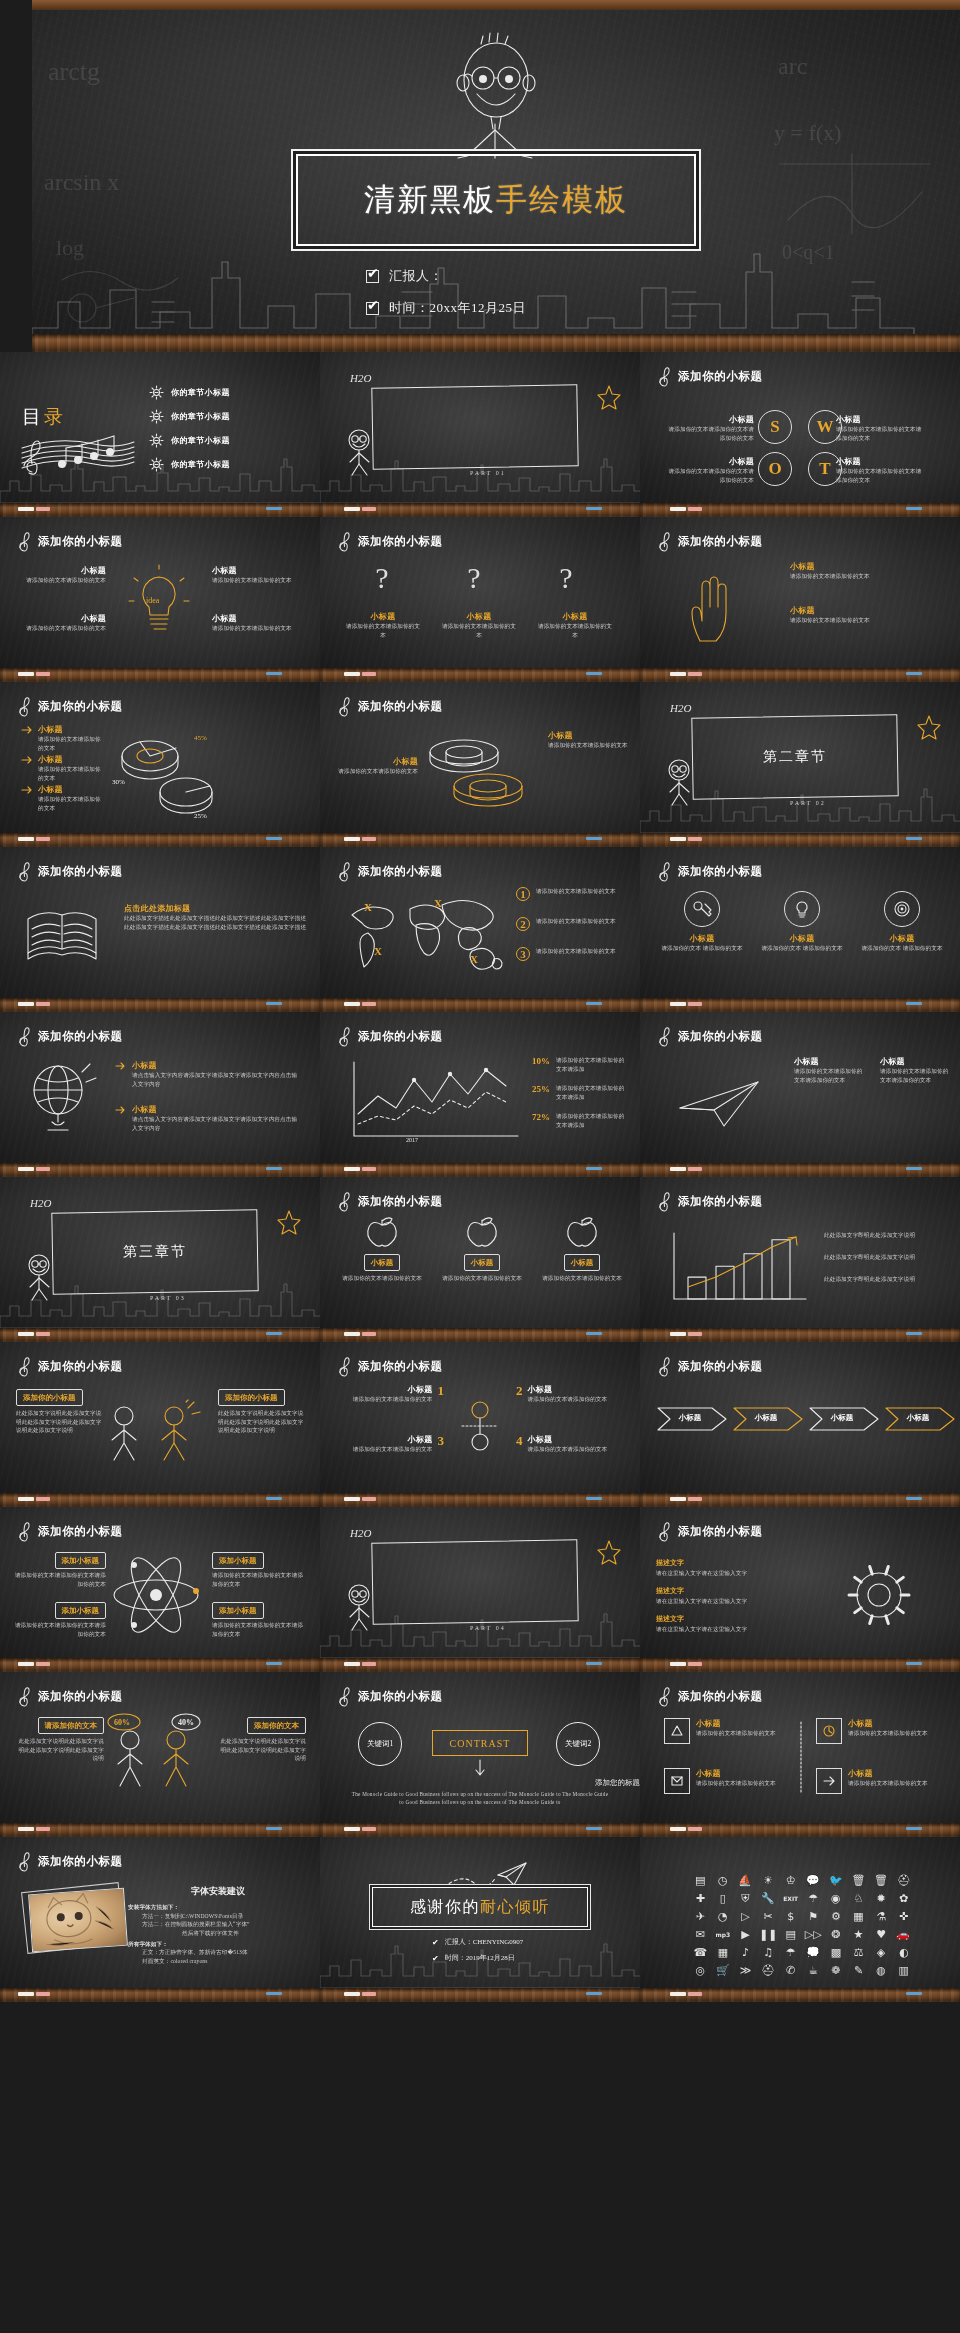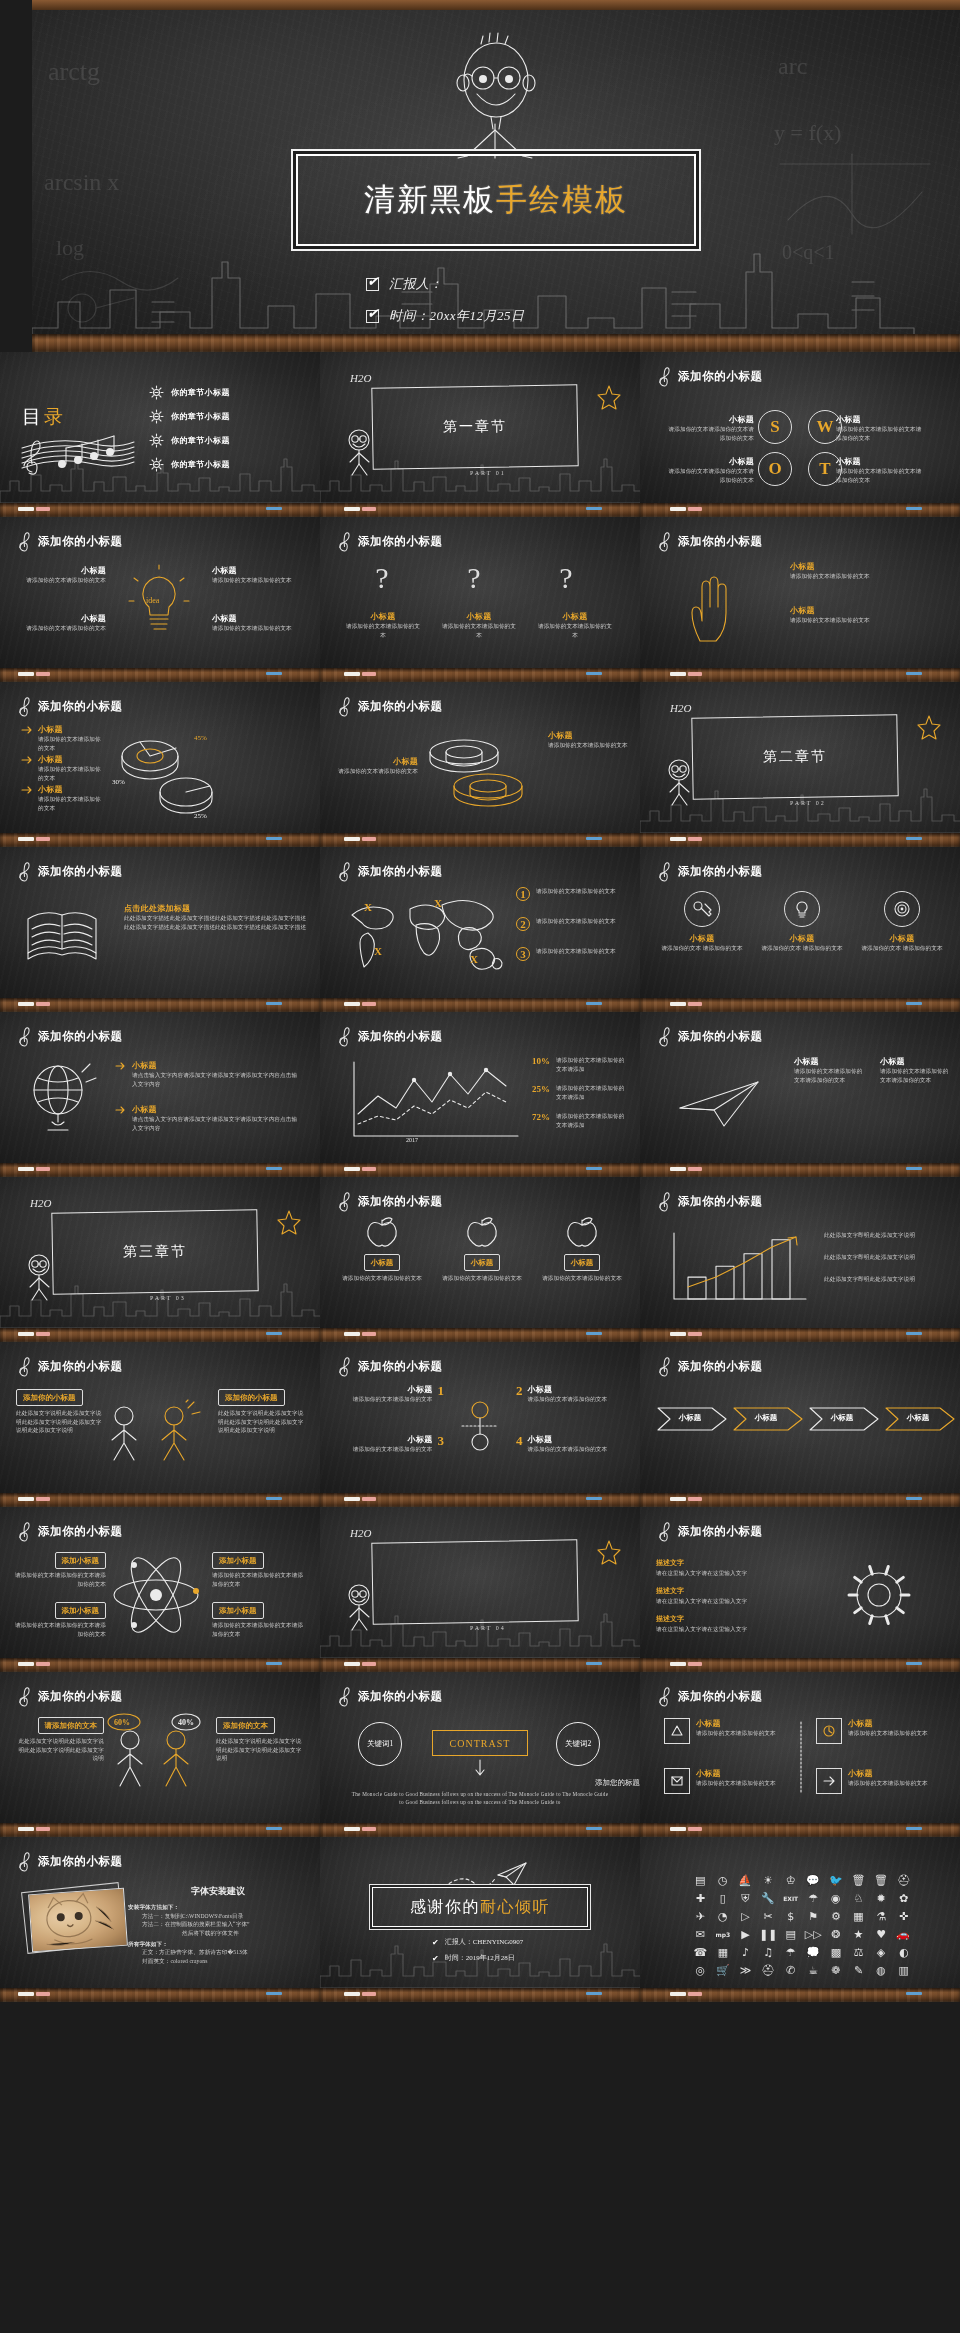--- a/index.html
+++ b/index.html
@@ -55,22 +55,22 @@
   .title-frame {
     position:absolute; left:50%; top:144px; transform:translateX(-50%);
     width:400px; height:92px; z-index:5;
     border:2px solid #fff;
     box-shadow:0 0 0 3px #1f1f1f, 0 0 0 5px #f2f2f2;
     display:flex; align-items:center; justify-content:center;
   }
   .title-text { font-size:31px; letter-spacing:2px; color:#fff; white-space:nowrap;
     text-shadow:0 0 2px rgba(255,255,255,.35); font-weight:400;}
   .title-text .hl { color:#e8a72b; }
-  .hero-meta { position:absolute; left:50%; top:265px; transform:translateX(-50%); z-index:5;
-    width:260px;font-style:italic; }
+  .hero-meta { position:absolute; left:50%; top:257px; transform:translateX(-50%); z-index:5;
+    width:260px; }
   .meta-row { display:flex; align-items:center; gap:10px; margin-bottom:14px; }
   .chk { width:13px; height:13px; border:1.4px solid #e6e6e6; position:relative; flex:0 0 auto; }
   .chk::after{ content:"✔"; position:absolute; left:0px; top:-4px; font-size:14px; color:#fff; line-height:1;}
   .meta-text { color:#efefef; font-size:13px; letter-spacing:.5px; }
   .hero-bottom-ledge { position:absolute; left:0; right:0; bottom:0; height:18px; z-index:6; }
 
   
   .grid { position:absolute; left:0; top:352px; width:960px; }
   .row { display:flex; width:960px; position:relative; }
   .slide { width:320px; height:165px; position:relative; overflow:hidden; }
@@ -263,21 +263,20 @@
       <div class="lg ledge">
         <div class="chalkwhite" style="left:18px;top:4px;width:16px;height:4px;background:#f2f0ea;"></div>
         <div class="chalkpink" style="left:36px;top:4px;width:14px;height:4px;background:#e8a39c;"></div>
         <div class="chalkblue" style="right:38px;top:4px;width:16px;height:3px;background:#5f9fd0;"></div>
       </div>
     </div>
         <div class="slide">
       <div class="bd board">
 <div class="abs" style="left:30px;top:20px;color:#e4e4e4;font-size:11px;font-style:italic;">H2O</div>
 <div class="chap-frame" style="left:52px;top:34px;width:206px;height:82px;transform:rotate(-1deg)"></div>
-<div class="abs chapnum" style="left:52px;top:34px;width:206px;height:82px;display:flex;align-items:center;justify-content:center;">第一章节</div>
 <div class="abs" style="left:150px;top:118px;color:#ccc;font-size:6px;letter-spacing:2px;">PART 01</div>
 <svg class="abs" style="left:22px;top:76px" width="34" height="48">
               <g class="ch" stroke-width=".9">
   <circle cx="17" cy="12" r="10"></circle>
                 <circle cx="13" cy="11" r="3.2"></circle>
                 <circle cx="21" cy="11" r="3.2"></circle>
                 <path d="M16 11h2"></path>
                 <path d="M11 16q6 6 12 0"></path>
   <path d="M17 22v14"></path>
                 <path d="M17 25 L8 34 M17 25 L27 34"></path>
@@ -1269,21 +1268,21 @@
  <ellipse cx="20" cy="4" rx="16" ry="8" class="chy" fill="none"></ellipse>
  <ellipse cx="82" cy="4" rx="14" ry="8" fill="none"></ellipse>
  <text x="10" y="7" class="chfy" stroke="none" font-size="8" font-weight="bold" font-family="Liberation Serif, serif">60%</text>
  <text x="74" y="7" class="chf" stroke="none" font-size="8" font-weight="bold" font-family="Liberation Serif, serif">40%</text>
 </g>
             </svg>
 <div class="abs" style="left:14px;top:42px;width:90px;text-align:right">
  <span class="pill">请添加你的文本</span><div style="margin-top:5px">
                 <div class="body r">此处添加文字说明此处添加文字说明此处添加文字说明此处添加文字说明</div>
               </div></div>
-            <div class="abs" style="left:216px;top:42px;width:90px;text-align:left">
+            <div class="abs" style="left:216px;top:42px;width:90px;text-align:right">
  <span class="pill">添加你的文本</span><div style="margin-top:5px">
                 <div class="body ">此处添加文字说明此处添加文字说明此处添加文字说明此处添加文字说明</div>
               </div></div>
           </div>
       <div class="lg ledge">
         <div class="chalkwhite" style="left:18px;top:4px;width:16px;height:4px;background:#f2f0ea;"></div>
         <div class="chalkpink" style="left:36px;top:4px;width:14px;height:4px;background:#e8a39c;"></div>
         <div class="chalkblue" style="right:38px;top:4px;width:16px;height:3px;background:#5f9fd0;"></div>
       </div>
     </div>

